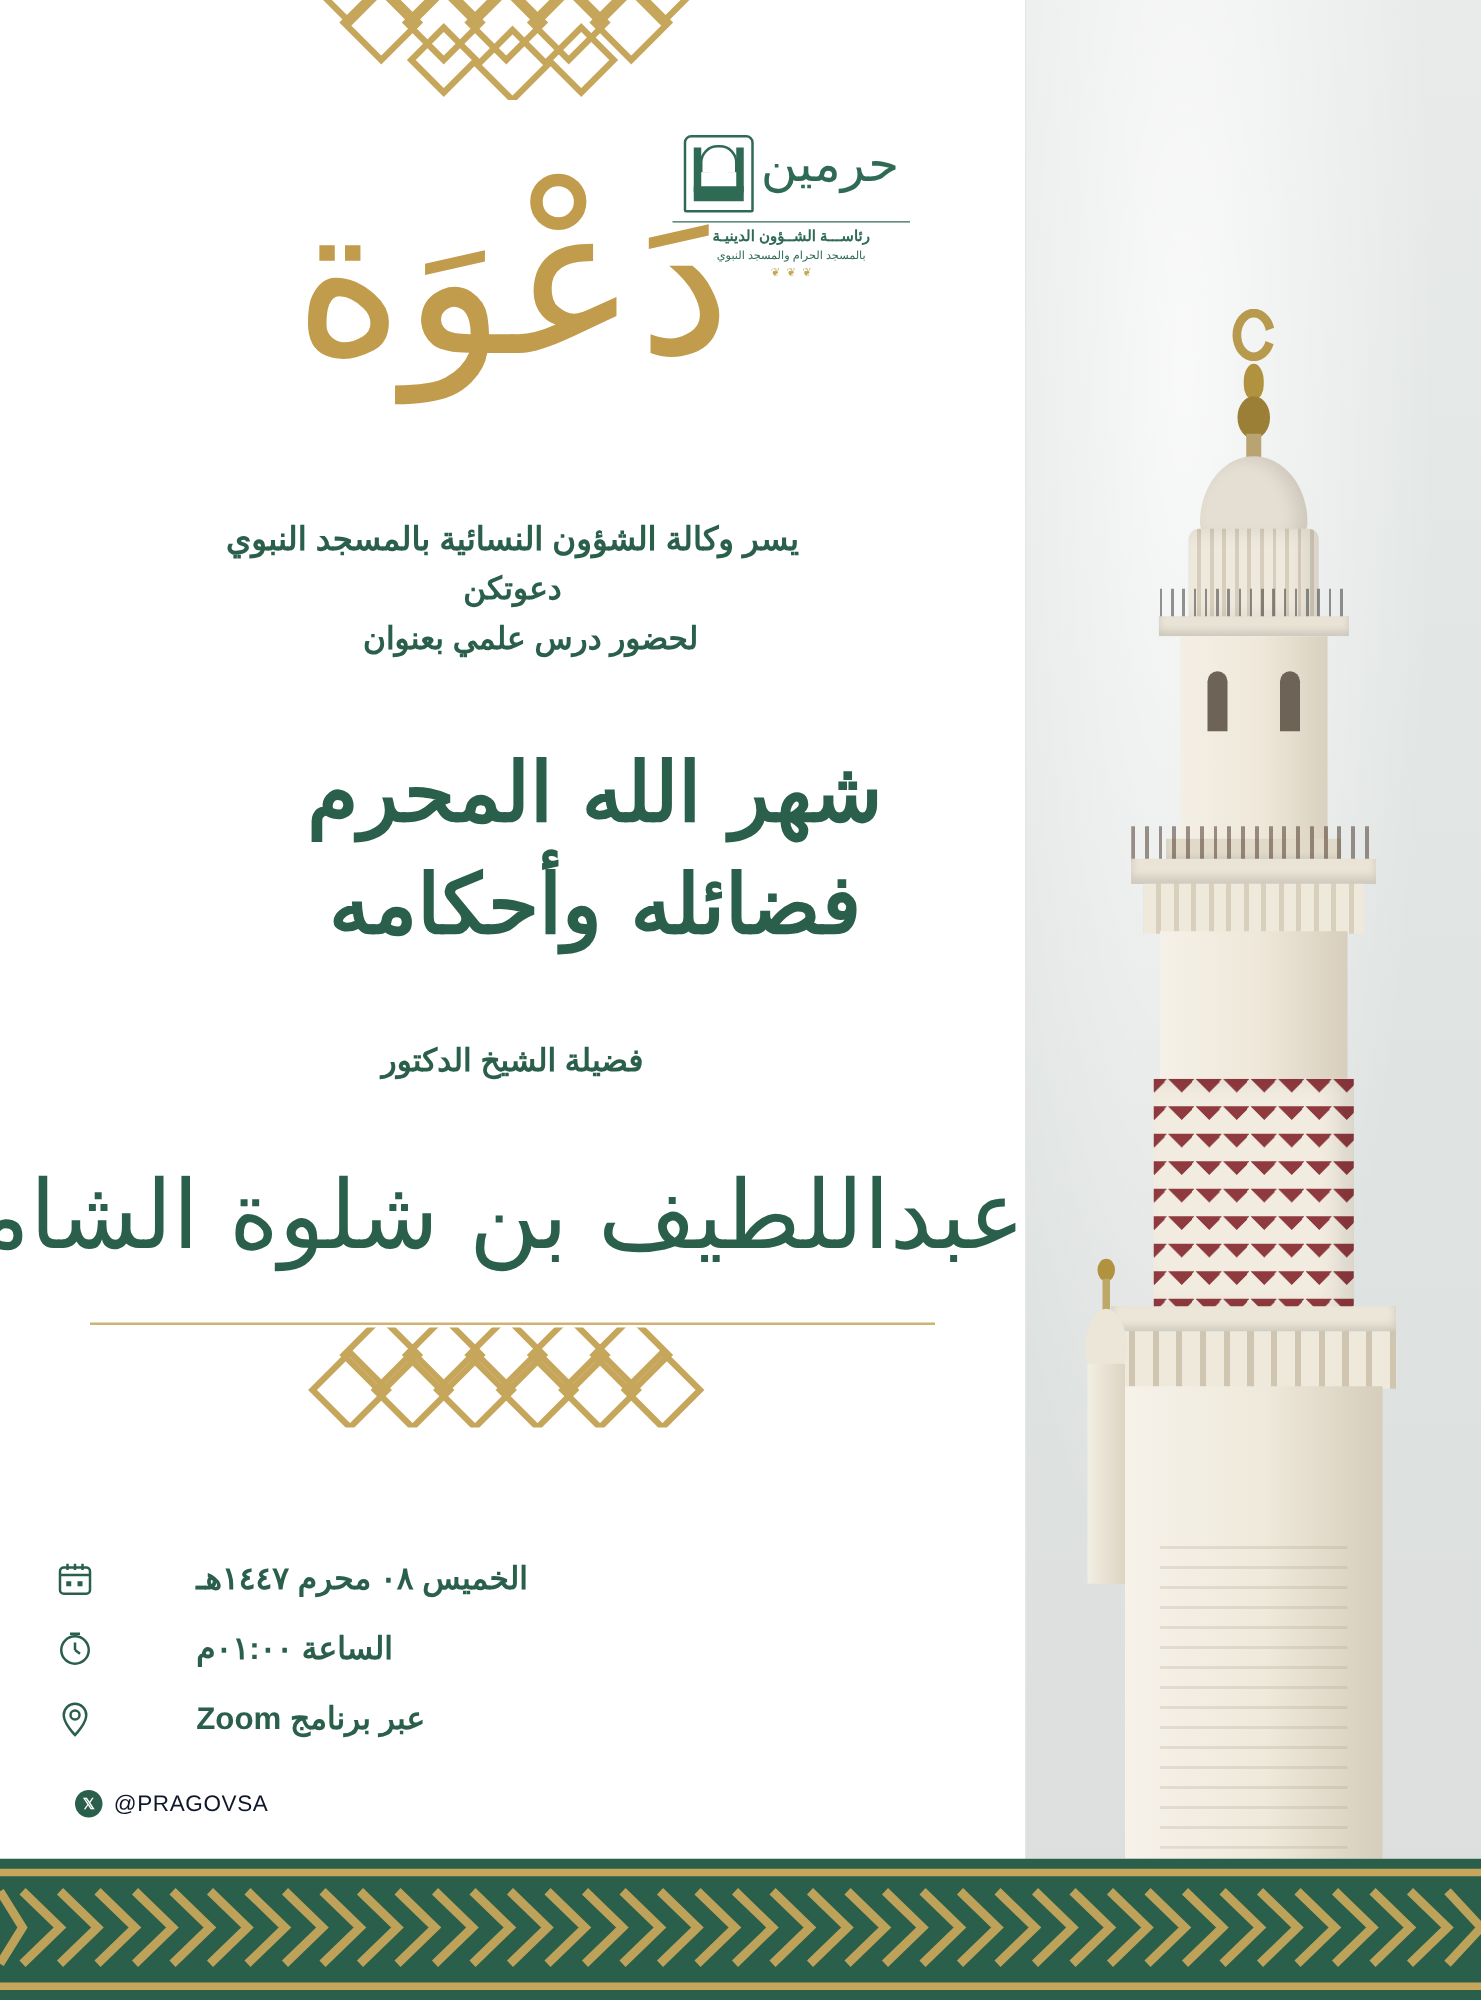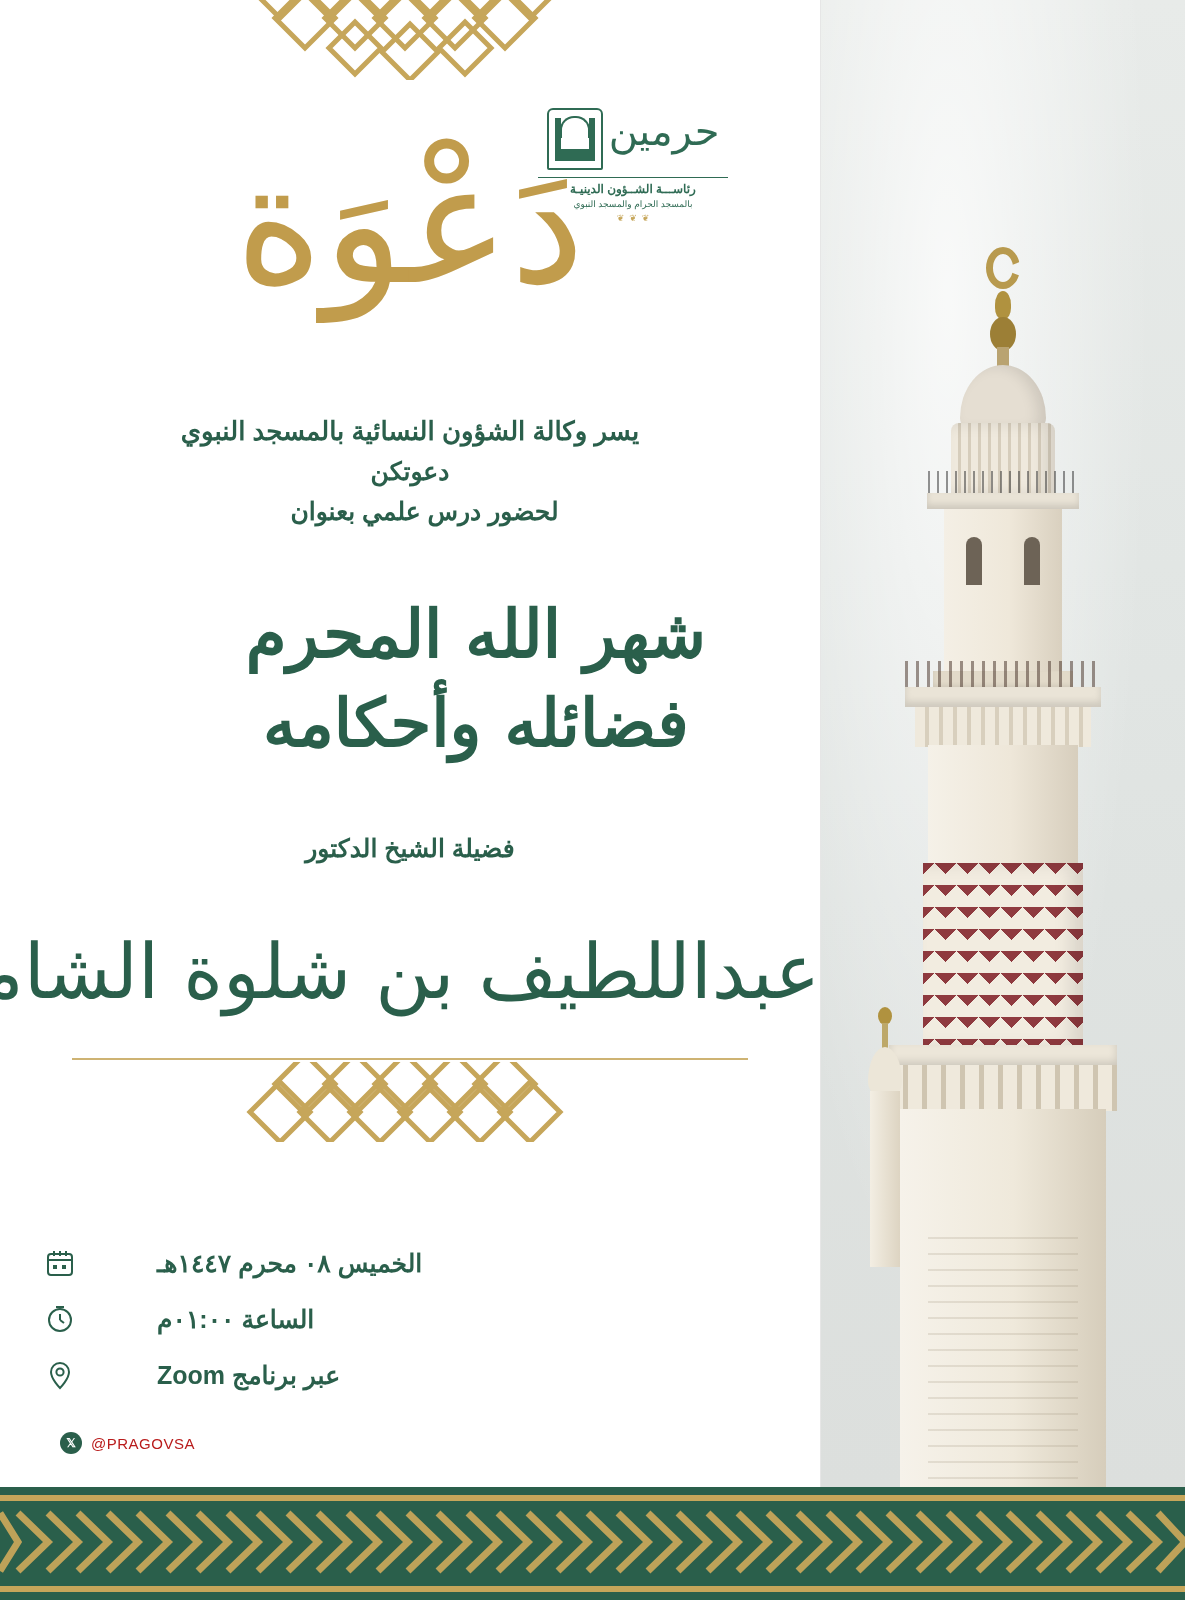--- a/index.html
+++ b/index.html
@@ -562,22 +562,22 @@
     background: #2a5f4b;
     color: #ffffff;
     font-size: 12px;
     font-weight: bold;
     display: flex;
     align-items: center;
     justify-content: center;
     font-family: "Liberation Sans", sans-serif;
   }
   .handle .handle-text {
-    font-size: 15px;
-    color: #b91c1c;
+    font-size: 18px;
+    color: #0f172a;
     letter-spacing: 0.5px;
   }
 
   
   .footer-band {
     position: absolute;
     left: 0;
     bottom: 0;
     width: 1185px;
     height: 113px;

